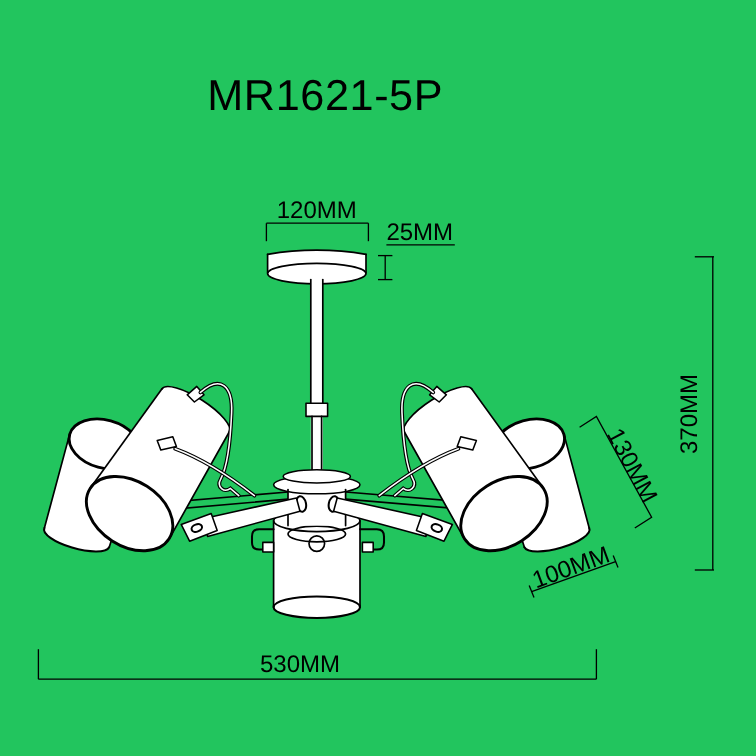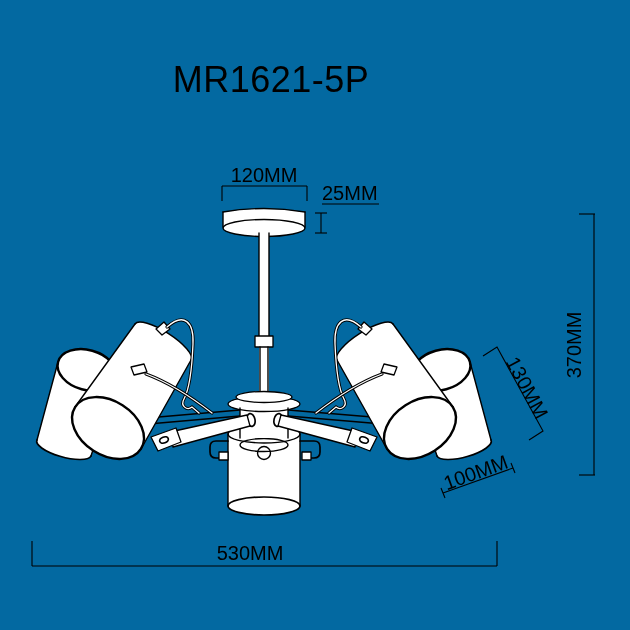--- a/index.html
+++ b/index.html
@@ -1,16 +1,16 @@
 <!DOCTYPE html>
 <html><head>
 <meta charset="utf-8">
 <style>
   html,body{margin:0;padding:0;background:#ffffff;}
-  .stage{position:relative;width:630px;height:630px;background:#0369a1;overflow:hidden;
+  .stage{position:relative;width:630px;height:630px;background:#22c55e;overflow:hidden;
          font-family:"Liberation Sans", sans-serif;}
   svg{display:block;}
   .fx   {stroke:#000;stroke-width:1.4;fill:none;stroke-linecap:round;stroke-linejoin:round;}
   .fxb  {stroke:#000;stroke-width:2.4;fill:none;stroke-linecap:round;stroke-linejoin:round;}
   .fxm  {stroke:#000;stroke-width:1.7;fill:none;stroke-linecap:round;stroke-linejoin:round;}
   .white{fill:#ffffff;stroke:none;}
   .ws   {fill:#ffffff;stroke:#000;stroke-width:1.3;stroke-linejoin:round;}
   .dim  {stroke:#000;stroke-width:1.1;fill:none;stroke-linecap:butt;}
   .dimtext{font:20px "Liberation Sans", sans-serif;fill:#000;}
   .titletext{font:36px "Liberation Sans", sans-serif;fill:#000;letter-spacing:0.5px;}

